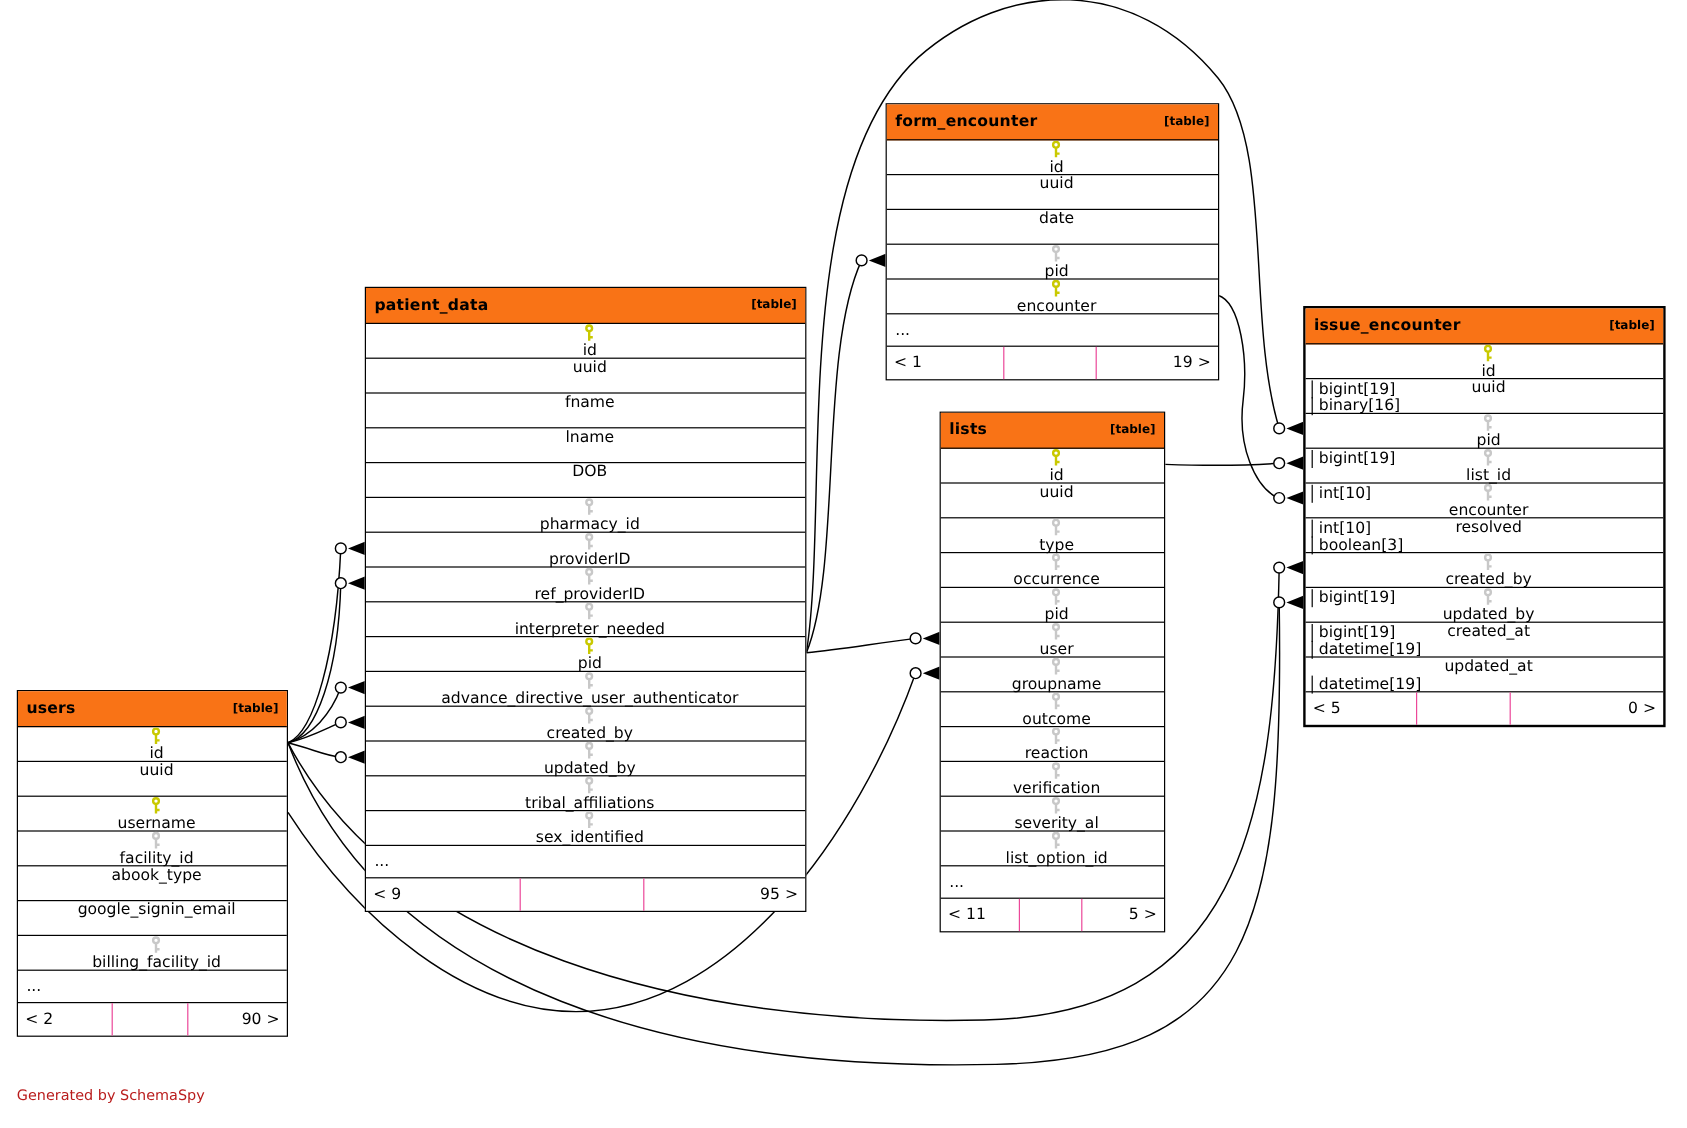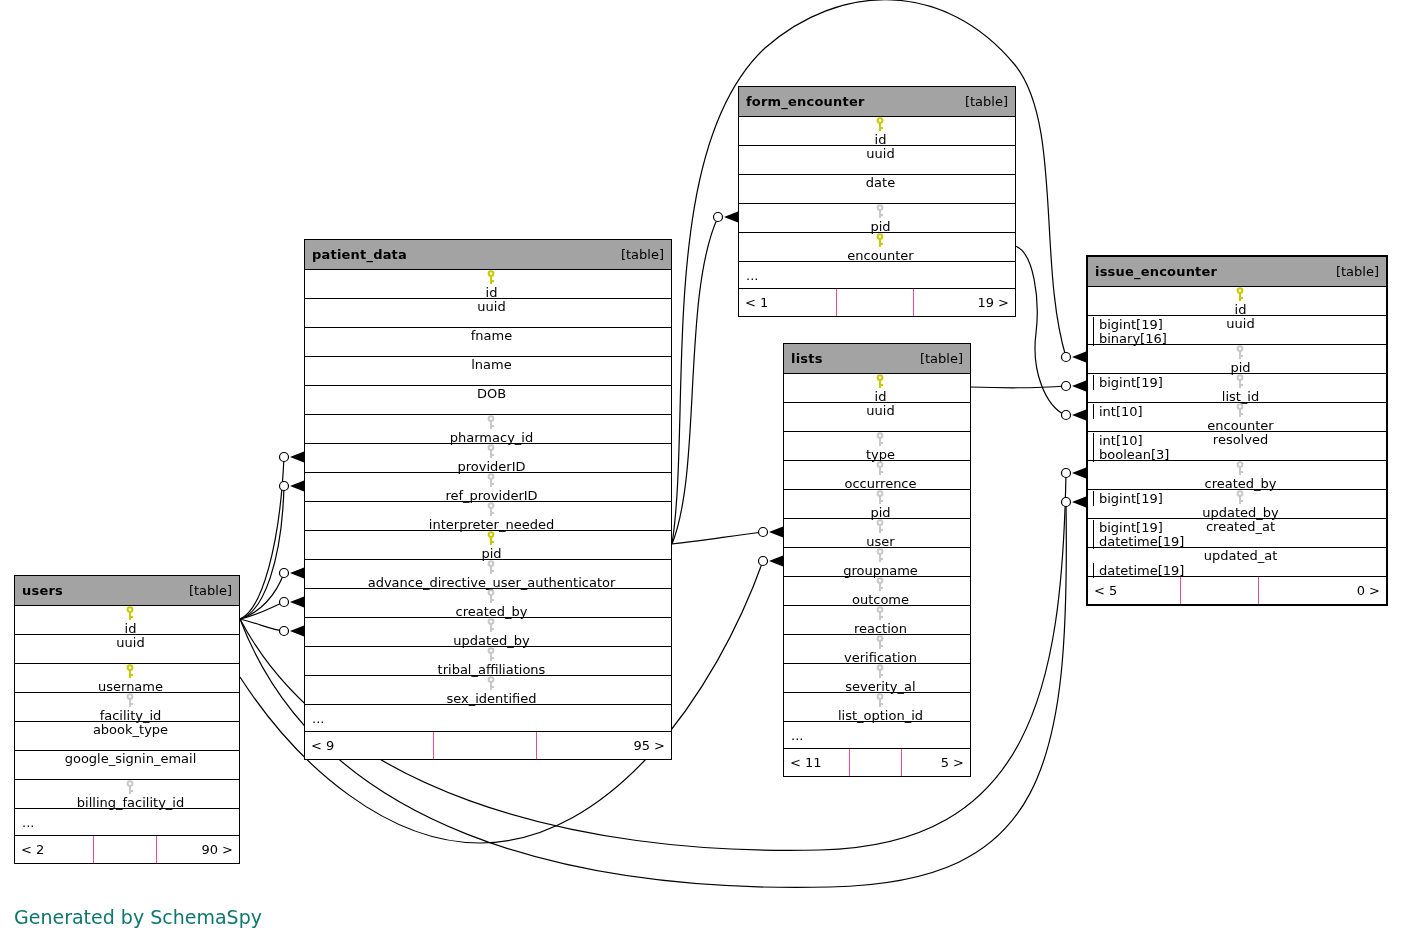--- a/index.html
+++ b/index.html
@@ -1,38 +1,38 @@
 <!DOCTYPE html>
 <html><head>
 <meta charset="utf-8">
 <style>
   html,body{margin:0;padding:0;background:#fff;}
   body{font-family:"DejaVu Sans","Liberation Sans",sans-serif;font-size:13px;color:#000;}
   #canvas{position:relative;width:1406px;height:940px;overflow:hidden;background:#fff;}
   #edges{position:absolute;left:0;top:0;z-index:1;}
   .tbl{position:absolute;background:#fff;border:1px solid #000;box-sizing:border-box;z-index:2;}
   .tbl.focus{border:2px solid #000;}
-  .hdr{display:flex;justify-content:space-between;align-items:center;background:#a3a3a3;
+  .hdr{display:flex;justify-content:space-between;align-items:center;background:#f97316;
        border-bottom:1px solid #000;height:30px;padding:0 7px;box-sizing:border-box;}
   .ttl{font-weight:bold;font-size:13px;letter-spacing:.2px;}
-  .tag{font-weight:normal;font-size:13px;}
+  .tag{font-weight:bold;font-size:10px;}
   .row{display:flex;align-items:center;height:29px;border-bottom:1px solid #000;
        box-sizing:border-box;padding-left:5px;flex-direction:column;}
   .kcell{width:18px;flex:none;display:flex;align-items:center;justify-content:center;}
   .cname{padding-left:2px;white-space:nowrap;flex:1;}
   .ctype{width:114px;flex:none;align-self:stretch;display:flex;align-items:center;
          border-left:1px solid #000;padding-left:5px;box-sizing:border-box;white-space:nowrap;}
   .cspare{width:13px;flex:none;align-self:stretch;border-left:1px solid #000;}
   .dots{height:27px;border-bottom:1px solid #000;box-sizing:border-box;
         display:flex;align-items:center;padding-left:7px;}
   .ftr{display:flex;height:27px;}
   .fcell{box-sizing:border-box;height:100%;display:flex;align-items:center;padding:0 6px;}
   .fcell + .fcell{border-left:1px solid #ec4899;}
   .fcell.r{justify-content:flex-end;}
-  .credit{position:absolute;left:14px;top:906px;font-size:19px;color:#0f766e;z-index:2;}
+  .credit{position:absolute;left:14px;top:906px;font-size:12px;color:#b91c1c;z-index:2;}
 </style>
 </head>
 <body>
 
 <div id="canvas">
   <svg id="edges" width="1406" height="940">
       <path d="M 240,619 C 262,610 280,545 284,457" fill="none" stroke="#000000" stroke-width="1.2"></path>
       <path d="M 240,619 C 264,612 282,560 284,486" fill="none" stroke="#000000" stroke-width="1.2"></path>
       <path d="M 240,619 C 260,613 276,595 284,573" fill="none" stroke="#000000" stroke-width="1.2"></path>
       <path d="M 240,619 C 258,615 272,607 284,602" fill="none" stroke="#000000" stroke-width="1.2"></path>

